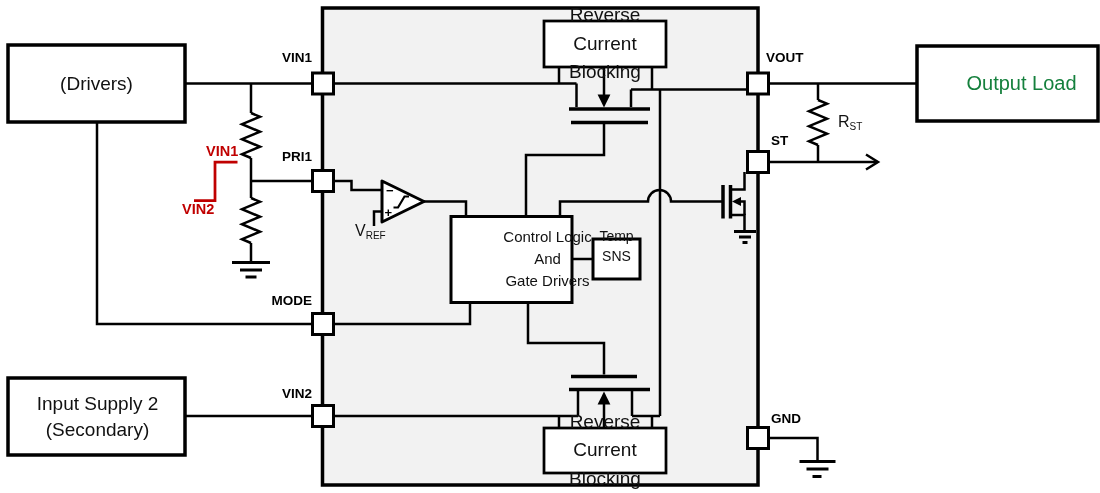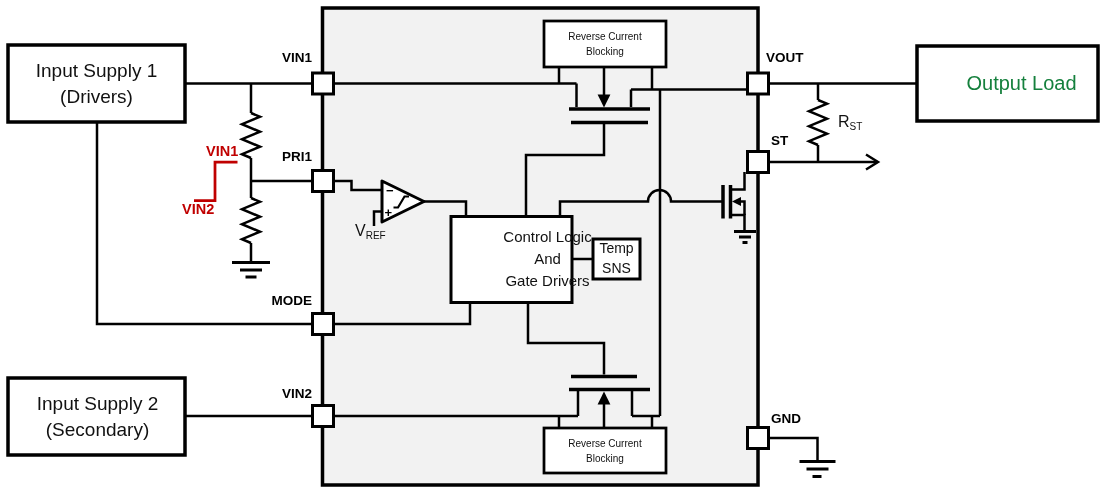--- a/index.html
+++ b/index.html
@@ -4,21 +4,21 @@
 <style>
   html,body{margin:0;padding:0;background:#ffffff;}
   #stage{position:relative;width:1100px;height:493px;background:#ffffff;overflow:hidden;
          font-family:"Liberation Sans","DejaVu Sans",sans-serif;color:#000;}
   #stage svg{position:absolute;left:0;top:0;}
   .ov{position:absolute;display:flex;flex-direction:column;align-items:center;justify-content:center;
       text-align:center;pointer-events:none;}
   .ov span{display:block;}
   .big{font-size:19px;line-height:1.35;color:#111;}
   .ol{font-size:20px;color:#15803d;padding-left:14px;}
-  .rcb{font-size:10px;line-height:1.5;color:#111;text-align:center;}
+  .rcb{font-size:19px;line-height:1.5;color:#111;text-align:center;}
   .cl{font-size:15px;line-height:1.45;color:#111;margin-left:36px;}
   .ts{font-size:14px;line-height:1.4;color:#111;}
   .pin{position:absolute;font-size:13.5px;font-weight:bold;color:#000;pointer-events:none;}
   .ra{width:72px;text-align:right;}
   .reflbl{position:absolute;font-size:16px;color:#111;pointer-events:none;}
   .reflbl .sub{font-size:10px;position:relative;top:3px;}
   .red{position:absolute;font-size:14.5px;font-weight:bold;color:#c00000;pointer-events:none;}
 </style>
 </head>
 <body>
@@ -143,21 +143,20 @@
     <rect x="312.5" y="405.5" width="21" height="21"></rect>
     <rect x="747.5" y="73" width="21" height="21"></rect>
     <rect x="747.5" y="151.5" width="21" height="21"></rect>
     <rect x="747.5" y="427.5" width="21" height="21"></rect>
   </g>
 
   <path d="M194,200.5 H215 V162 H237.5" fill="none" stroke="#c00000" stroke-width="2.75"></path>
 </svg>
 
 <div class="ov big" style="left:8px;top:45px;width:177px;height:77px;">
-  <span>Input Supply 1</span>
   <span>(Drivers)</span>
 </div>
 <div class="ov big" style="left:8px;top:378px;width:179px;height:77px;">
   <span>Input Supply 2</span>
   <span>(Secondary)</span>
 </div>
 <div class="ov ol" style="left:917px;top:46px;width:181px;height:75px;">
   <span>Output Load</span>
 </div>
 <div class="ov rcb" style="left:544px;top:21px;width:122px;height:46px;">
@@ -166,21 +165,21 @@
 </div>
 <div class="ov rcb" style="left:544px;top:428px;width:122px;height:45px;">
   <span>Reverse Current</span>
   <span>Blocking</span>
 </div>
 <div class="ov cl" style="left:451px;top:216px;width:121px;height:86px;">
   <span>Control Logic</span>
   <span>And</span>
   <span>Gate Drivers</span>
 </div>
-<div class="ov ts" style="left:593px;top:239px;width:47px;height:40px;">
+<div class="ov ts" style="left:593px;top:227px;width:47px;height:40px;">
   <span>Temp</span>
   <span>SNS</span>
 </div>
 
 <div class="pin ra" style="left:240px;top:50px;">VIN1</div>
 <div class="pin ra" style="left:240px;top:149px;">PRI1</div>
 <div class="pin ra" style="left:240px;top:293px;">MODE</div>
 <div class="pin ra" style="left:240px;top:386px;">VIN2</div>
 <div class="pin" style="left:766px;top:50px;">VOUT</div>
 <div class="pin" style="left:771px;top:133px;">ST</div>

